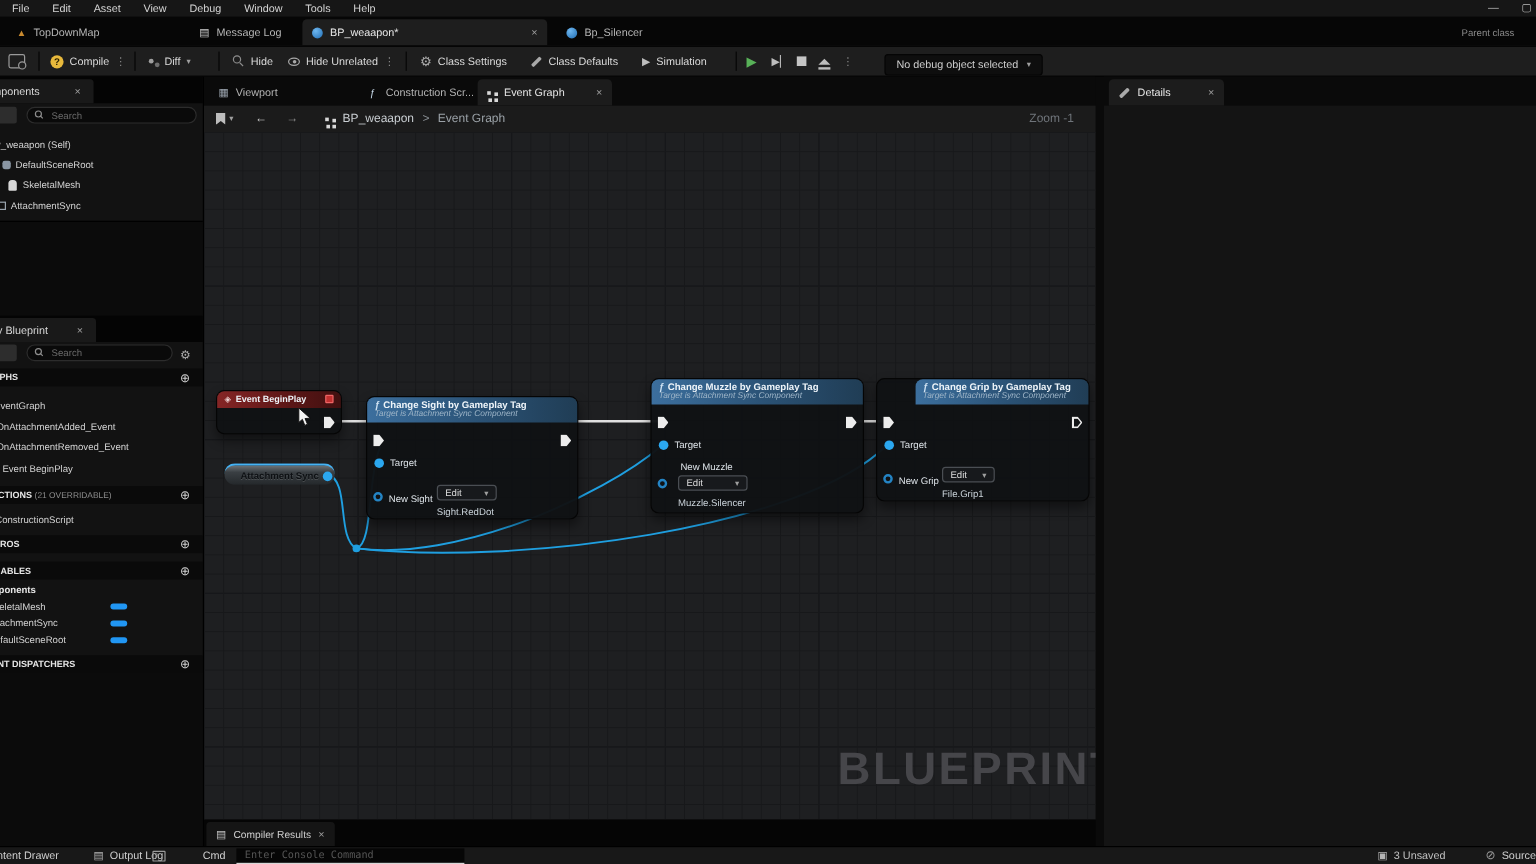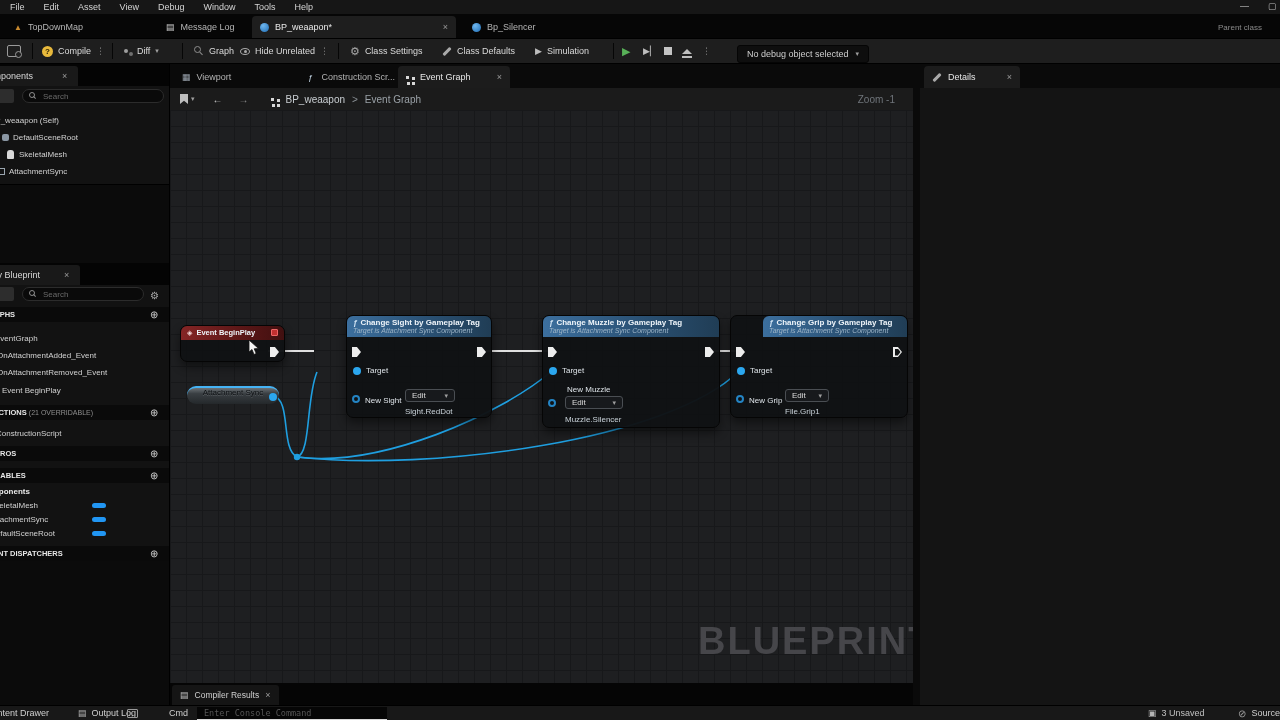--- a/index.html
+++ b/index.html
@@ -72,21 +72,21 @@
   .nt{font-size:8px;font-weight:bold;color:#eef4f9;white-space:nowrap;}
   .ns{font-size:7px;font-style:italic;color:#9db4c7;white-space:nowrap;}
   .fico{font-size:8px;font-style:italic;color:#cfe2f2;margin-right:3px;}
   .pin-exec{position:absolute;width:9px;height:10px;background:#ededed;clip-path:polygon(0 0,55% 0,100% 50%,55% 100%,0 100%);}
   .pin-exec.hollow::after{content:"";position:absolute;left:1.5px;top:1.5px;width:6px;height:7px;background:#121416;clip-path:polygon(0 0,55% 0,100% 50%,55% 100%,0 100%);}
   .pdot{position:absolute;width:8px;height:8px;border-radius:50%;background:#2ba7ef;}
   .pdot.hollow{background:transparent;border:2px solid #2484c4;width:8px;height:8px;}
   .plabel{position:absolute;font-size:8px;color:#dde3e8;white-space:nowrap;}
   .combo{position:absolute;display:flex;align-items:center;justify-content:space-between;background:#17191c;border:1px solid #4a4e53;border-radius:3px;padding:1px 6px;color:#dcdcdc;font-size:8px;}
   .pval{position:absolute;font-size:8px;color:#c9d2d9;white-space:nowrap;}
-  .syncpill{position:absolute;border-radius:9px;border-top:2px solid #45b3f5;background:linear-gradient(#6d7377,#3a3f43 35%,#24282b);display:flex;justify-content:center;font-size:8px;font-weight:normal;color:#0d1013;text-shadow:0 1px 0 rgba(255,255,255,.15);}
+  .syncpill{position:absolute;border-radius:9px;border-top:2px solid #45b3f5;background:linear-gradient(#6d7377,#3a3f43 35%,#24282b);display:flex;align-items:center;justify-content:center;font-size:8px;font-weight:bold;color:#0d1013;text-shadow:0 1px 0 rgba(255,255,255,.15);}
   .watermark{position:absolute;font-size:38px;font-weight:800;color:#46464a;letter-spacing:2px;}
   .zoomlbl{margin-left:auto;margin-right:18px;color:#6f747a;font-size:10px;}
   .gicon{width:3px;height:3px;background:#d8d8d8;box-shadow:6px 1px 0 #d8d8d8,1px 6px 0 #d8d8d8,6px 6px 0 #d8d8d8;display:inline-block;}
   .bmark{width:8px;height:10px;background:#bdbdbd;clip-path:polygon(0 0,100% 0,100% 100%,50% 68%,0 100%);display:inline-block;}
   .crtabrow{position:absolute;left:0;top:619px;width:743px;height:22px;background:#050505;}
   
   .details{left:920px;top:64px;width:360px;height:641px;background:#141414;}
   .dtabrow{position:absolute;left:0;top:0;width:360px;height:24px;background:#0a0a0a;}
   
   .statusbar{left:0;top:705px;width:1280px;height:15px;background:#181818;border-top:1px solid #000;overflow:hidden;}
@@ -147,21 +147,21 @@
     </div>
     <div class="tsep" style="left:112px;"></div>
     <div class="tbi" style="left:124px;">
       <span class="diffic"></span>
       <span class="lbl" style="margin-left:4px;">Diff</span>
       <span class="chev">▾</span>
     </div>
     <div class="tsep" style="left:182px;"></div>
     <div class="tbi" style="left:194px;">
       <span class="mag"></span>
-      <span class="lbl">Graph</span>
+      <span class="lbl">Hide</span>
     </div>
     <div class="tbi" style="left:240px;">
       <span class="eye"></span>
       <span class="lbl">Hide Unrelated</span>
       <span class="vdots">⋮</span>
     </div>
     <div class="tsep" style="left:338px;"></div>
     <div class="tbi" style="left:350px;">
       <span class="gear">⚙</span>
       <span class="lbl">Class Settings</span>
@@ -348,21 +348,21 @@
 
       <div class="node" style="left:10px;top:215px;width:105px;height:37px;">
         <div class="nhd red row" style="gap:4px;">
           <span style="color:#f0d5d5;font-size:7px;">◈</span>
           <span class="nt" style="font-size:7.5px;">Event BeginPlay</span>
           <span style="margin-left:auto;width:7px;height:7px;background:#c23030;border:1px solid #e66;border-radius:1px;"></span>
         </div>
         <span class="pin-exec" style="right:5px;top:21px;"></span>
       </div>
 
-      <div class="node" style="left:135px;top:205px;width:146px;height:103px;margin-left:41px;">
+      <div class="node" style="left:135px;top:220px;width:177px;height:103px;">
         <div class="nhd blue">
           <div class="nt"><span class="fico">ƒ</span><span>Change Sight by Gameplay Tag</span></div>
           <div class="ns">Target is Attachment Sync Component</div>
         </div>
         <span class="pin-exec" style="left:5px;top:31px;"></span>
         <span class="pin-exec" style="right:5px;top:31px;"></span>
         <span class="pdot" style="left:6px;top:51px;"></span>
         <span class="plabel" style="left:19px;top:50px;">Target</span>
         <span class="pdot hollow" style="left:5px;top:79px;"></span>
         <span class="plabel" style="left:18px;top:80px;">New Sight</span>

